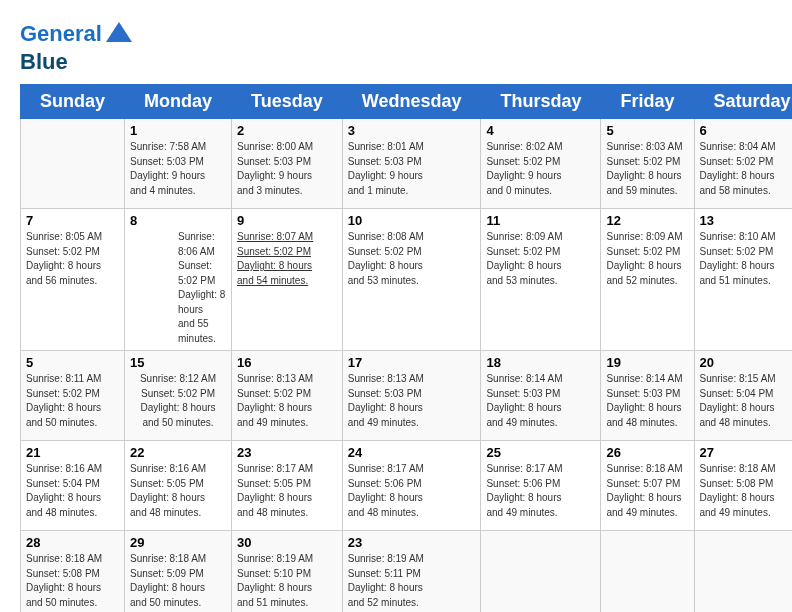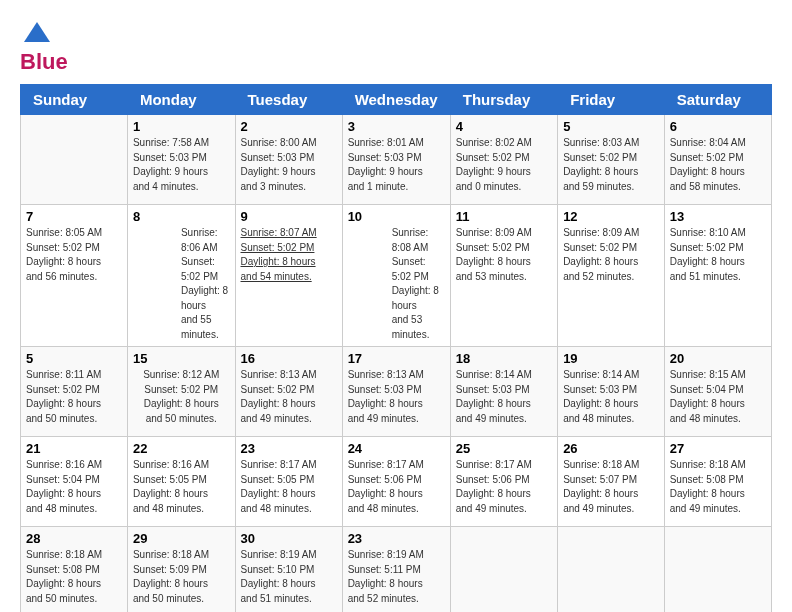--- a/index.html
+++ b/index.html
@@ -47,23 +47,23 @@
       color: #555;
     }
     table {
       width: 100%;
       border-collapse: collapse;
       font-size: 11.5px;
     }
     thead tr th {
       background-color: #2a6ec9;
       color: #fff;
-      padding: 6px 12px;
+      padding: 6px 19px;
       text-align: left;
-      font-size: 15px;
+      font-size: 18px;
       font-weight: bold;
       border: 1px solid #2a6ec9;
     }
     tbody tr td {
       border: 1px solid #ccc;
       vertical-align: top;
       padding: 4px 5px;
       height: 90px;
       width: 108px;
     }
@@ -88,23 +88,23 @@
       background: #f9f9f9;
     }
   </style>
 </head>
 <body>
 
 <div class="header">
   <div class="logo">
     <div>
       <div class="logo-text">
-        <svg class="logo-icon" viewBox="0 0 30 30" style="display:inline-block;vertical-align:middle;margin-left:2px;">
+        <span style="color:#1a6fc4;">General</span><svg class="logo-icon" viewBox="0 0 30 30" style="display:inline-block;vertical-align:middle;margin-left:2px;">
             <polygon points="15,2 28,22 2,22" fill="#2a6ec9"></polygon>
-          </svg><br><span style="color:#be185d;margin-top:7px;">Blue</span>
+          </svg><br><span style="color:#0c4a6e;margin-top:7px;">Blue</span>
       </div>
     </div>
   </div>
   <div class="title-block">
     <div class="month-title"></div>
     <div class="location"></div>
   </div>
 </div>
 
 <table>
@@ -182,21 +182,21 @@
         </td>
         <td>
           <span class="day-num">9</span>
           <div class="day-info" style="white-space: pre-line; text-decoration: underline;">Sunrise: 8:07 AM
 Sunset: 5:02 PM
 Daylight: 8 hours
 and 54 minutes.</div>
         </td>
         <td>
           <span class="day-num">10</span>
-          <div class="day-info" style="white-space: pre-line; margin-left: 44px;">Sunrise: 8:08 AM
+          <div class="day-info" style="white-space: pre-line;">Sunrise: 8:08 AM
 Sunset: 5:02 PM
 Daylight: 8 hours
 and 53 minutes.</div>
         </td>
         <td>
           <span class="day-num">11</span>
           <div class="day-info" style="white-space: pre-line;">Sunrise: 8:09 AM
 Sunset: 5:02 PM
 Daylight: 8 hours
 and 53 minutes.</div>

